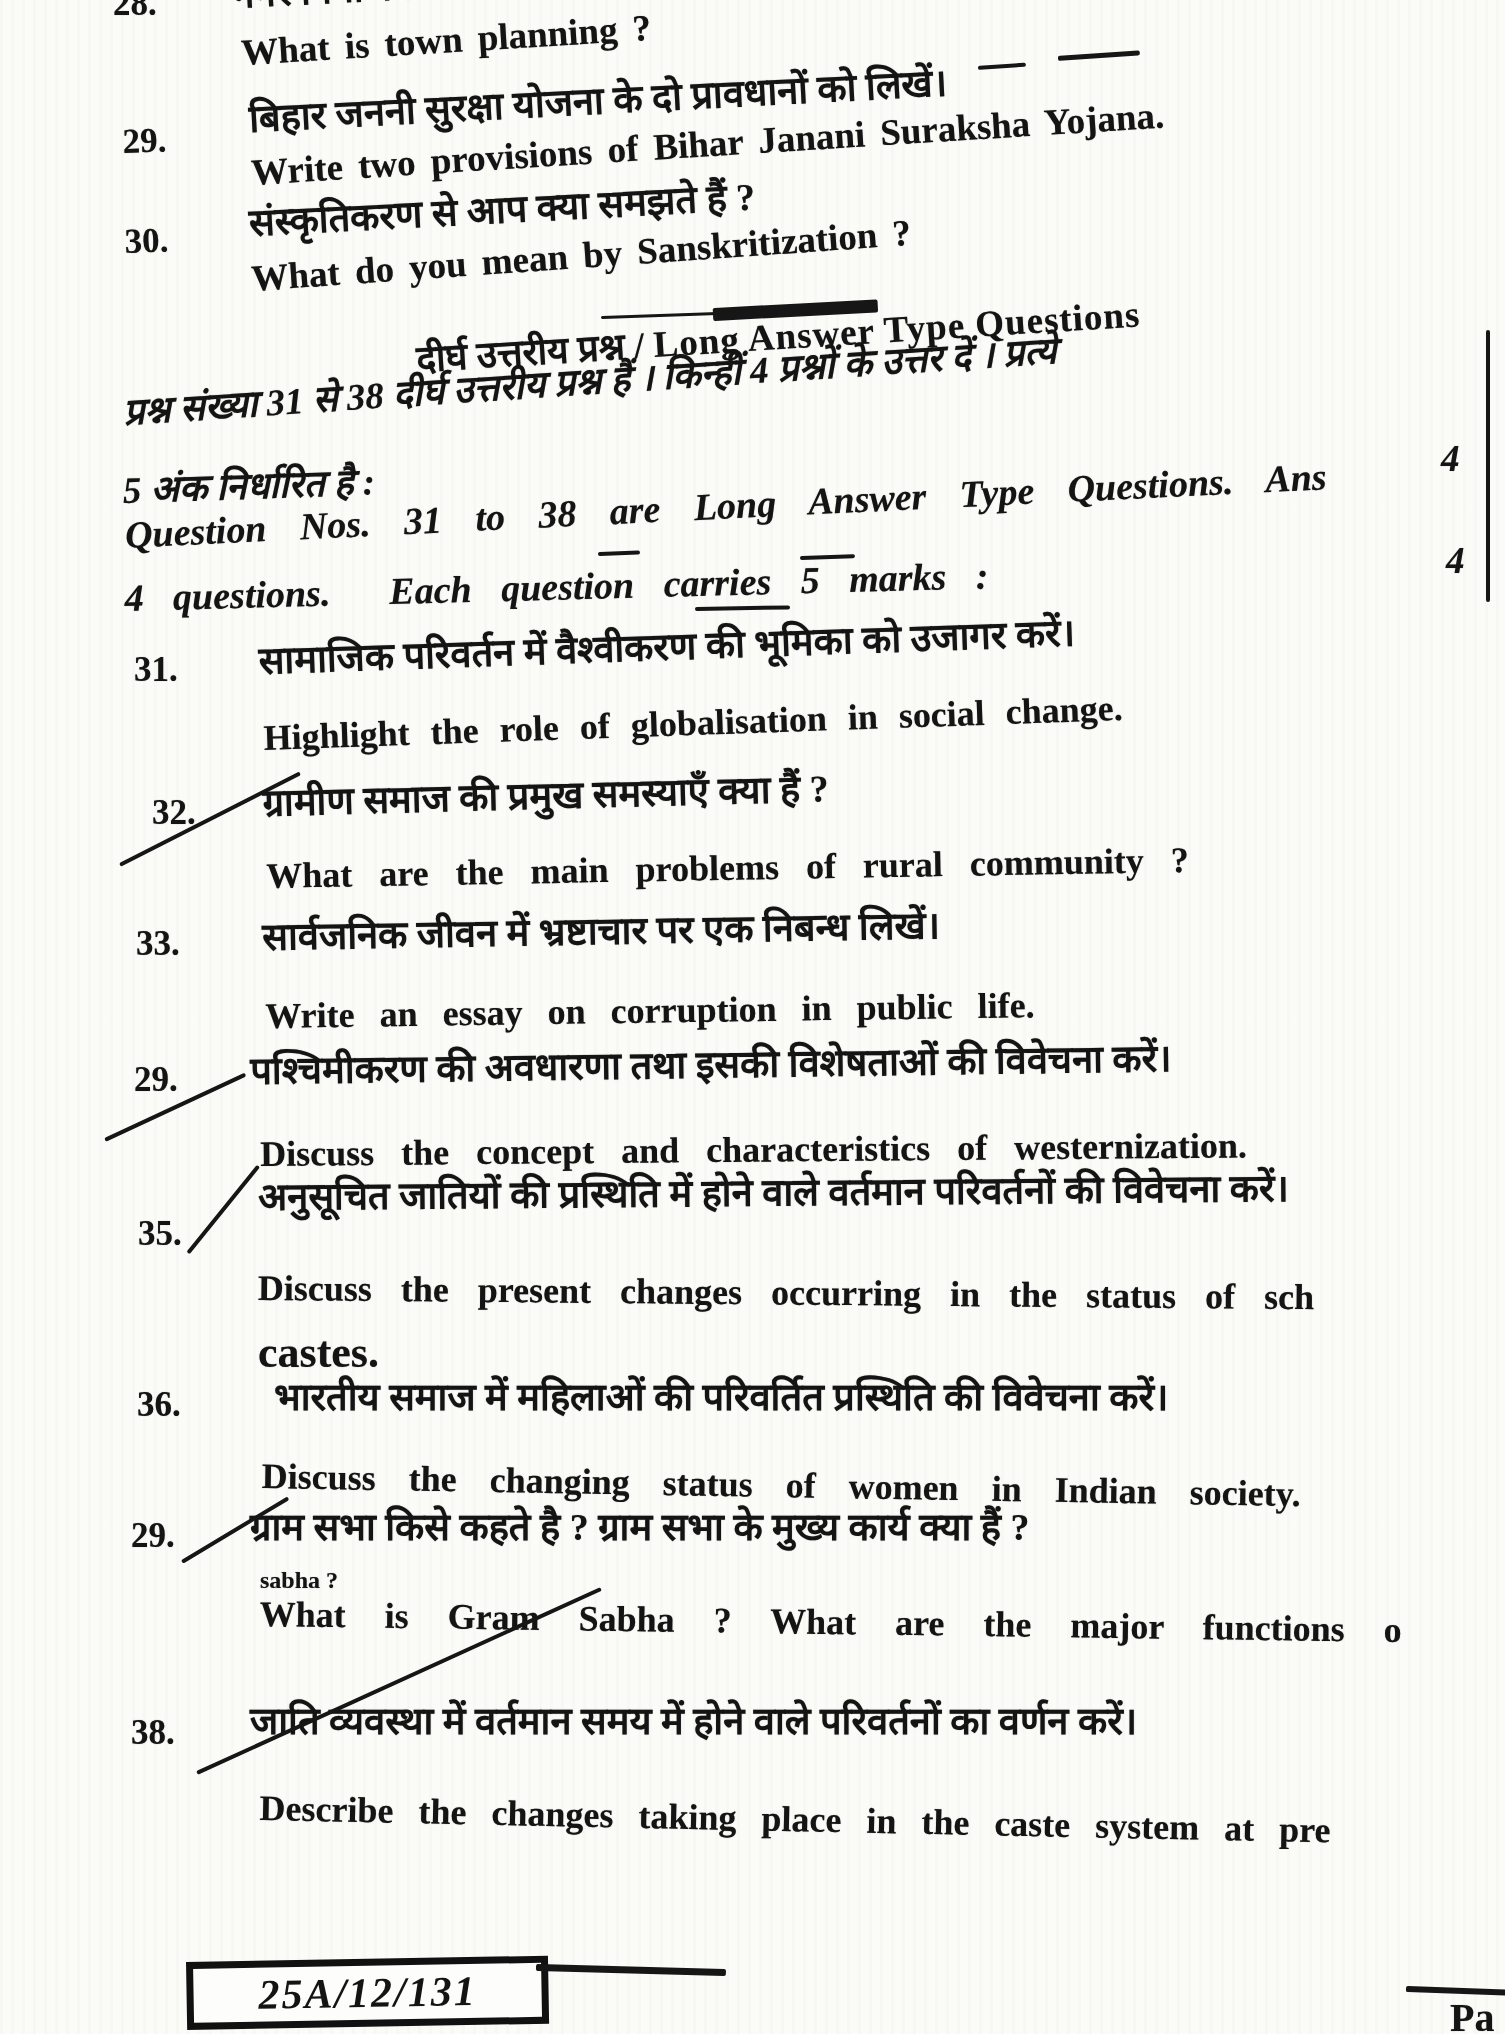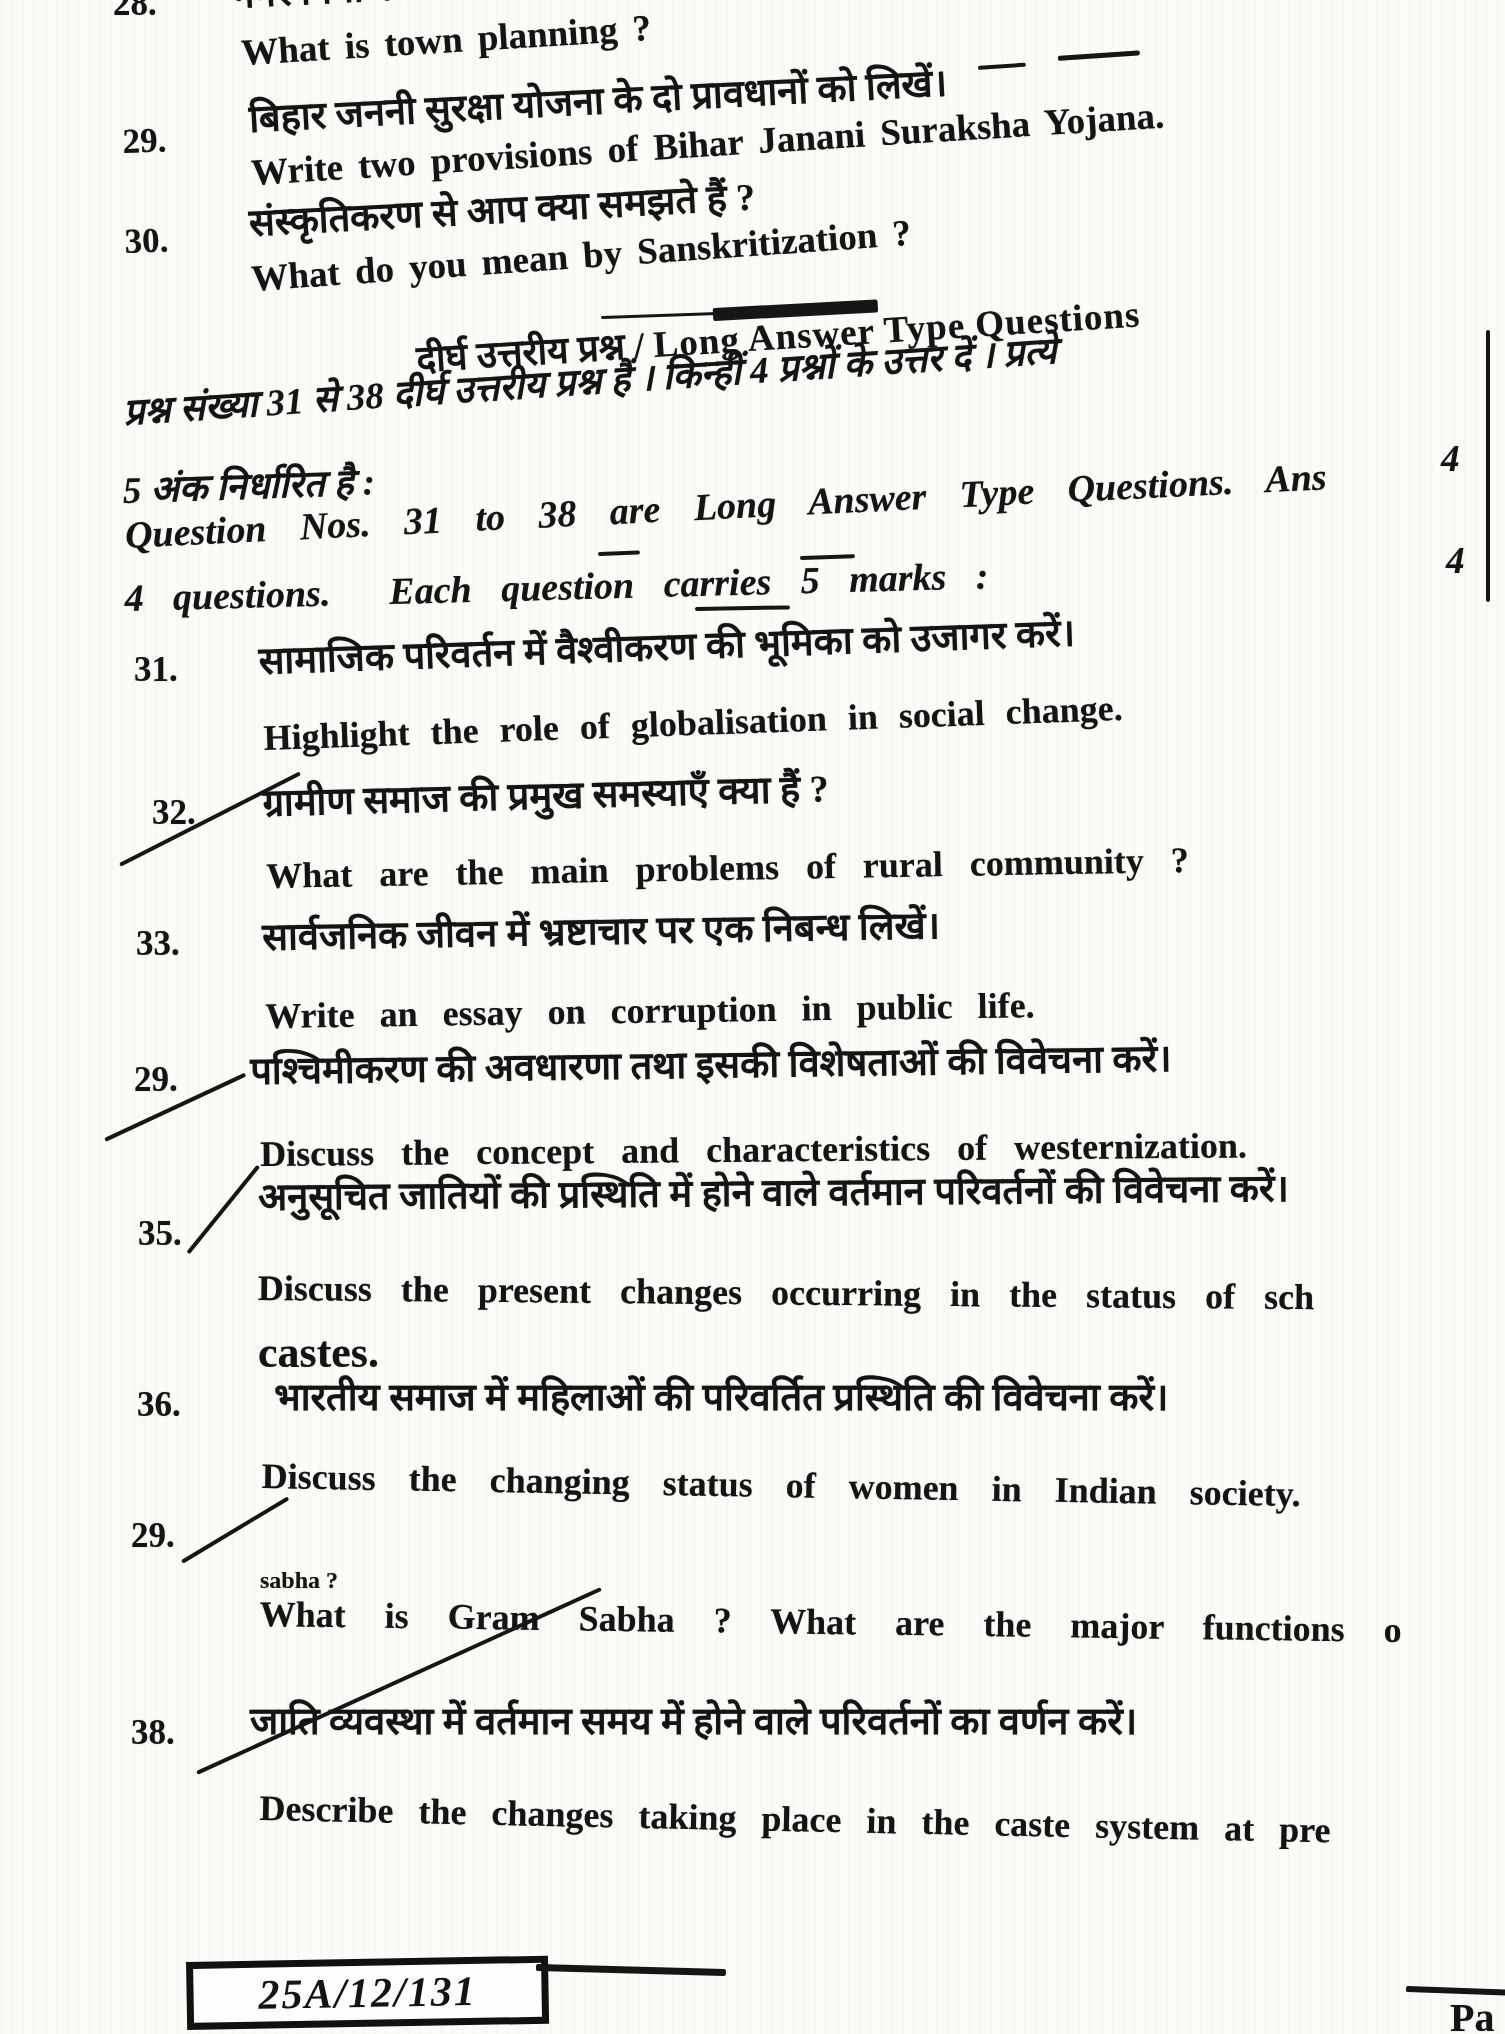--- a/index.html
+++ b/index.html
@@ -98,20 +98,21 @@
   <div class="line hi" style="left:258px;top:1176px;transform:rotate(-0.5deg);">अनुसूचित जातियों की प्रस्थिति में होने वाले वर्तमान परिवर्तनों की विवेचना करें।</div>
   <div class="line en" style="left:258px;top:1268px;transform:rotate(0.5deg);font-size:36px;word-spacing:20px;">Discuss the present changes occurring in the status of sch</div>
   <div class="line en" style="left:258px;top:1328px;font-size:44px;">castes.</div>
   <div class="mark" style="left:188px;top:1251px;width:112px;height:4px;transform:rotate(-51deg);"></div>
 
   <div class="line num" style="left:131px;top:1385px;margin-left:6px;">36.</div>
   <div class="line hi" style="left:274px;top:1376px;">भारतीय समाज में महिलाओं की परिवर्तित प्रस्थिति की विवेचना करें।</div>
   <div class="line en" style="left:262px;top:1456px;transform:rotate(1deg);font-size:36px;word-spacing:24px;">Discuss the changing status of women in Indian society.</div>
 
   <div class="line num" style="left:131px;top:1516px;">29.</div>
+  <div class="line hi" style="left:250px;top:1506px;">ग्राम सभा किसे कहते है ? ग्राम सभा के मुख्य कार्य क्या हैं ?</div>
   <div class="line en" style="left:260px;top:1594px;transform:rotate(0.8deg);font-size:36px;word-spacing:30px;">What is Gram Sabha ? What are the major functions o</div>
   <div class="line en" style="left:260px;top:1567px;font-size:24px;">sabha ?</div>
   <div class="mark" style="left:182px;top:1560px;width:124px;height:4px;transform:rotate(-31deg);"></div>
 
   <div class="line num" style="left:131px;top:1713px;">38.</div>
   <div class="line hi" style="left:250px;top:1700px;">जाति व्यवस्था में वर्तमान समय में होने वाले परिवर्तनों का वर्णन करें।</div>
   <div class="line en" style="left:260px;top:1788px;transform:rotate(1.2deg);font-size:36px;word-spacing:16px;">Describe the changes taking place in the caste system at pre</div>
   <div class="mark" style="left:197px;top:1771px;width:444px;height:4px;transform:rotate(-24.5deg);"></div>
 
   <div class="codebox">

